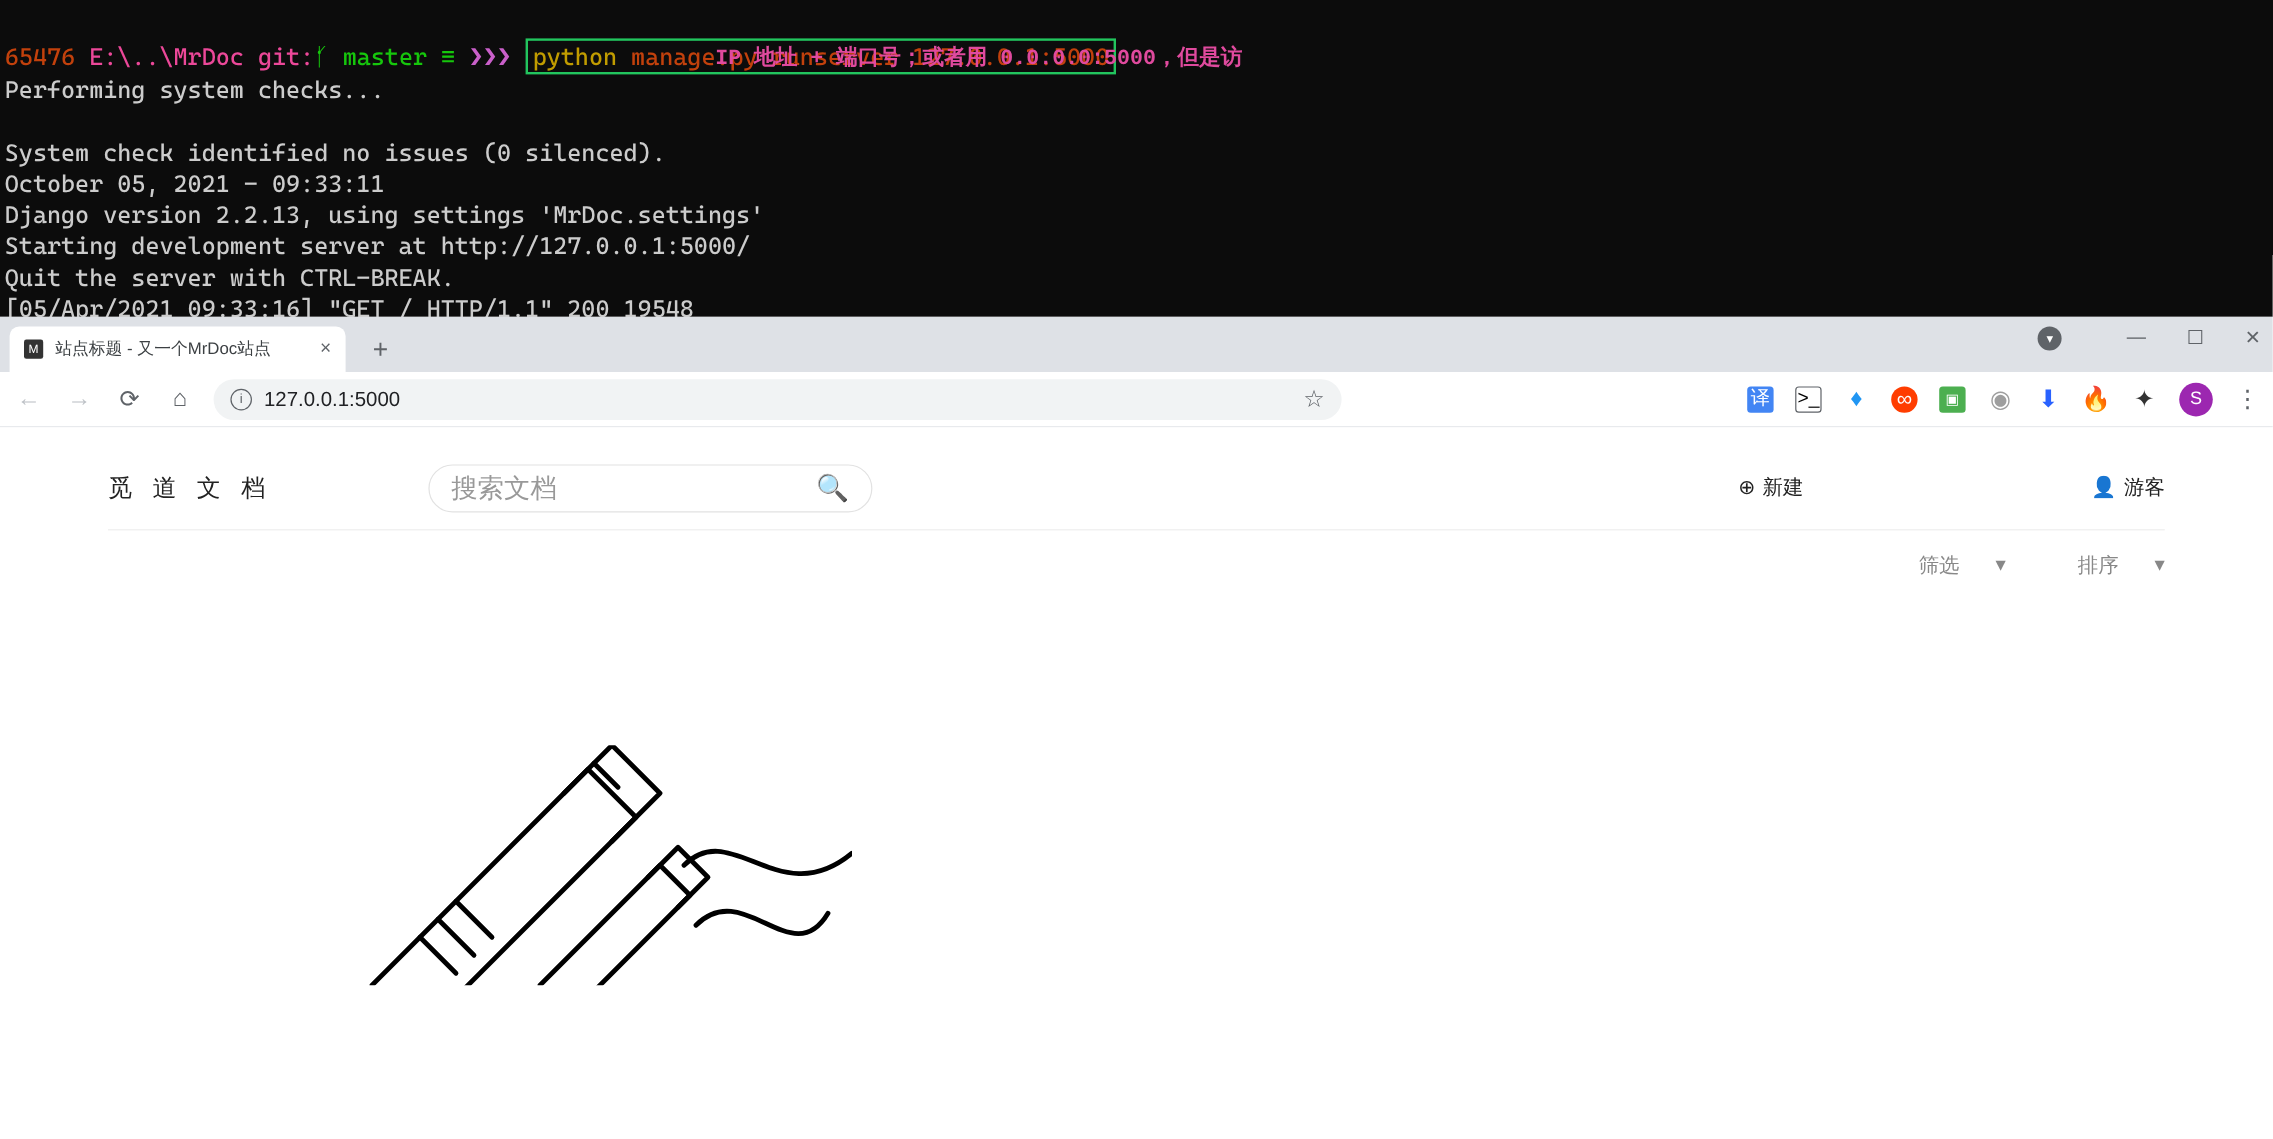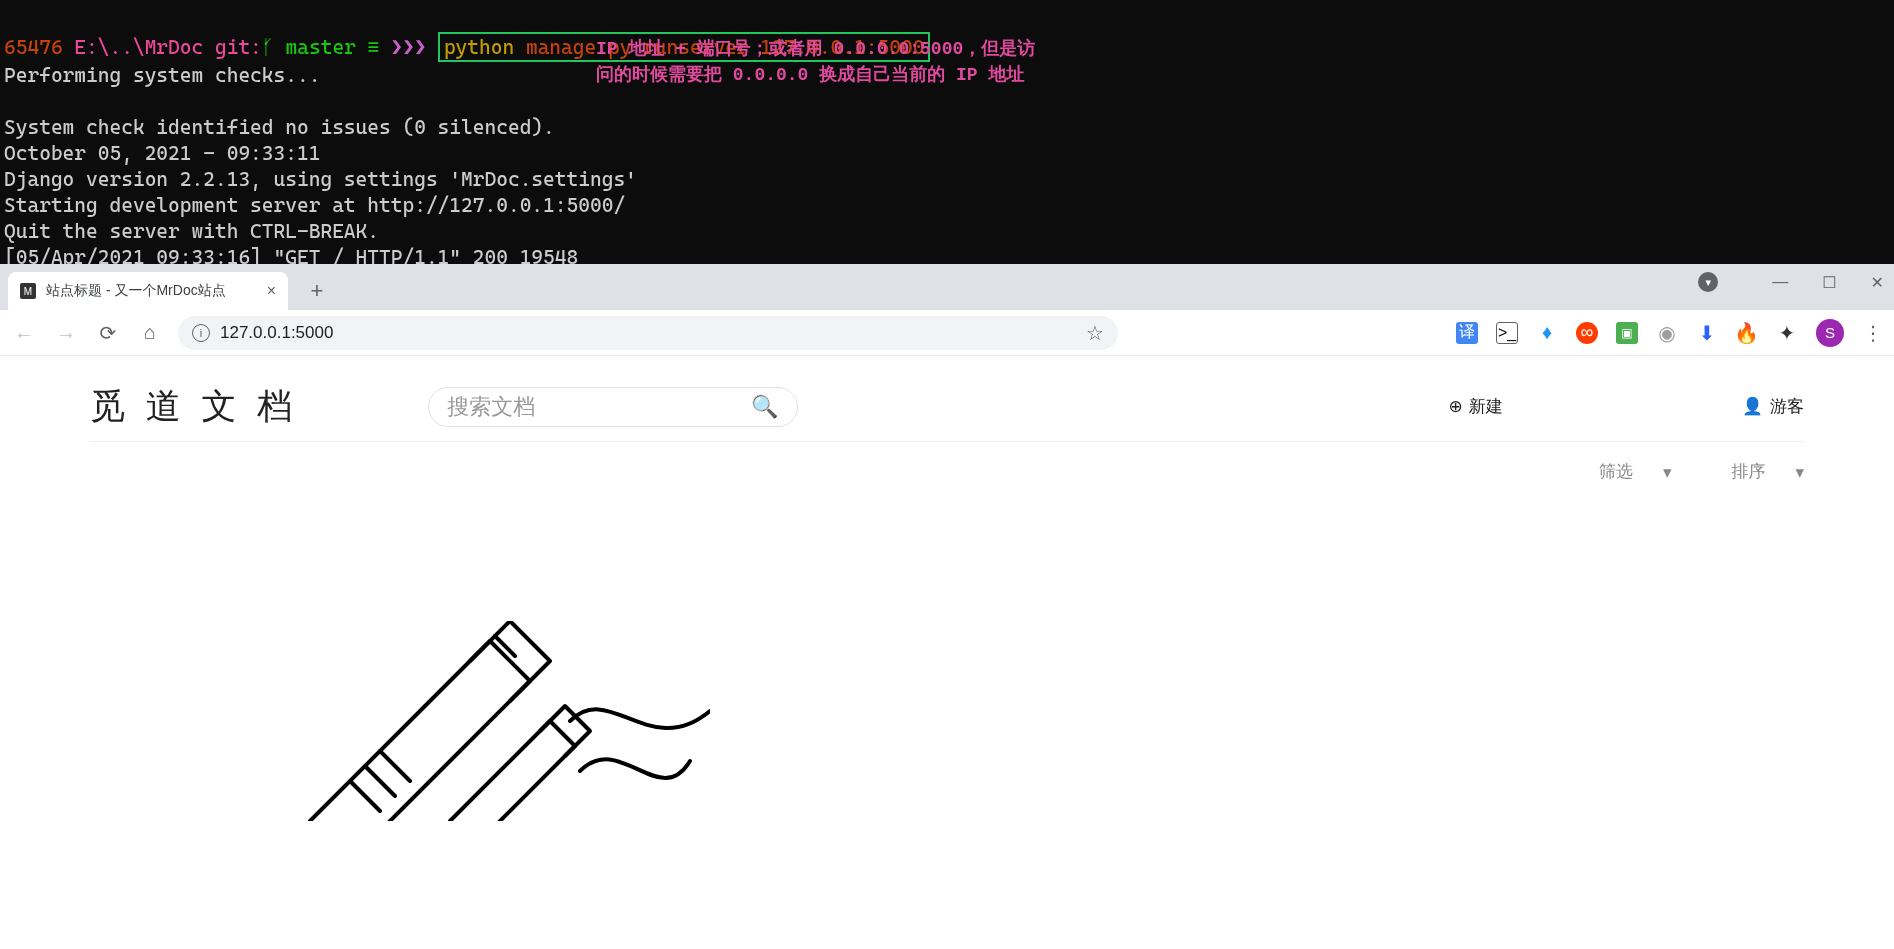--- a/index.html
+++ b/index.html
@@ -31,48 +31,47 @@
 .addr { flex: 0 0 auto; width: 940px; height: 34px; background: #f1f3f4; border-radius: 17px; display: flex; align-items: center; padding: 0 14px; gap: 10px; color: #202124; font-size: 17px; }
 .addr-info { width: 18px; height: 18px; border: 1.5px solid #5f6368; border-radius: 50%; display: flex; align-items: center; justify-content: center; font-size: 11px; color: #5f6368; }
 .star { margin-left: auto; color: #5f6368; font-size: 20px; cursor: pointer; }
 .ext-icons { display: flex; align-items: center; gap: 18px; margin-left: auto; }
 .ext { width: 22px; height: 22px; display: flex; align-items: center; justify-content: center; font-size: 16px; }
 .avatar { width: 28px; height: 28px; border-radius: 50%; background: #9c27b0; color: #fff; display: flex; align-items: center; justify-content: center; font-size: 15px; }
 
 
 .page { padding: 16px 90px 0; }
 .page-header { display: flex; align-items: center; height: 70px; border-bottom: 1px solid #eee; }
-.logo { font-size: 35px; font-family: "KaiTi", serif; letter-spacing: 6px; color: #222; }
+.logo { font-size: 20px; font-family: "KaiTi", serif; letter-spacing: 6px; color: #222; }
 .search-box { margin-left: 130px; width: 370px; height: 40px; border: 1px solid #e2e2e2; border-radius: 20px; display: flex; align-items: center; padding: 0 18px; color: #999; font-size: 22px; }
 .search-box .sicn { margin-left: auto; color: #555; }
 .hbtn { margin-left: auto; display: flex; align-items: center; gap: 6px; font-size: 17px; color: #222; cursor: pointer; }
 .user { margin-left: 240px; display: flex; align-items: center; gap: 6px; font-size: 17px; color: #222; cursor: pointer; }
 .filters { display: flex; justify-content: flex-end; gap: 60px; padding: 18px 0; color: #888; font-size: 17px; }
-.filters .fitem { display: flex; align-items: flex-end; gap: 30px; cursor: pointer; }
+.filters .fitem { display: flex; align-items: flex-start; gap: 30px; cursor: pointer; }
 
 
 .illust { margin: 120px 0 0 200px; }
 
 </style>
 </head>
 <body>
 
 <div class="terminal" style="position:relative;">
 <span class="t-white">65476</span> <span class="t-cyan">E:\..\MrDoc</span> <span class="t-cyan">git:</span><span class="t-green">ᚶ</span> <span class="t-green">master</span> <span class="t-green">≡</span> <span class="t-magenta">❯❯❯</span> <span class="cmd-box"><span class="t-yellow">python</span> <span class="t-white">manage.py runserver 127.0.0.1:5000</span></span>
 <span>Performing system checks...</span>
 <span></span>
 <span>System check identified no issues (0 silenced).</span>
 <span>October 05, 2021 - 09:33:11</span>
 <span>Django version 2.2.13, using settings 'MrDoc.settings'</span>
 <span>Starting development server at http://127.0.0.1:5000/</span>
 <span>Quit the server with CTRL-BREAK.</span>
 <span>[05/Apr/2021 09:33:16] "GET / HTTP/1.1" 200 19548</span>
 <span>[05/Apr/2021 09:33:16] "GET /static/mrdoc/mrdoc.css?version=0.6.5 HTTP/1.1" 200 22021</span>
 <div class="annot" style="top:36px;">IP 地址 + 端口号；或者用 0.0.0.0:5000，但是访</div>
-<div class="annot" style="top:62px;">问的时候需要把 0.0.0.0 换成自己当前的 IP 地址</div>
 </div>
 
 <div class="browser-chrome">
   <div class="tab">
     <div class="tab-favicon">M</div>
     <span>站点标题 - 又一个MrDoc站点</span>
     <span class="tab-close">×</span>
   </div>
   <div class="new-tab">+</div>
   <div class="win-controls">

